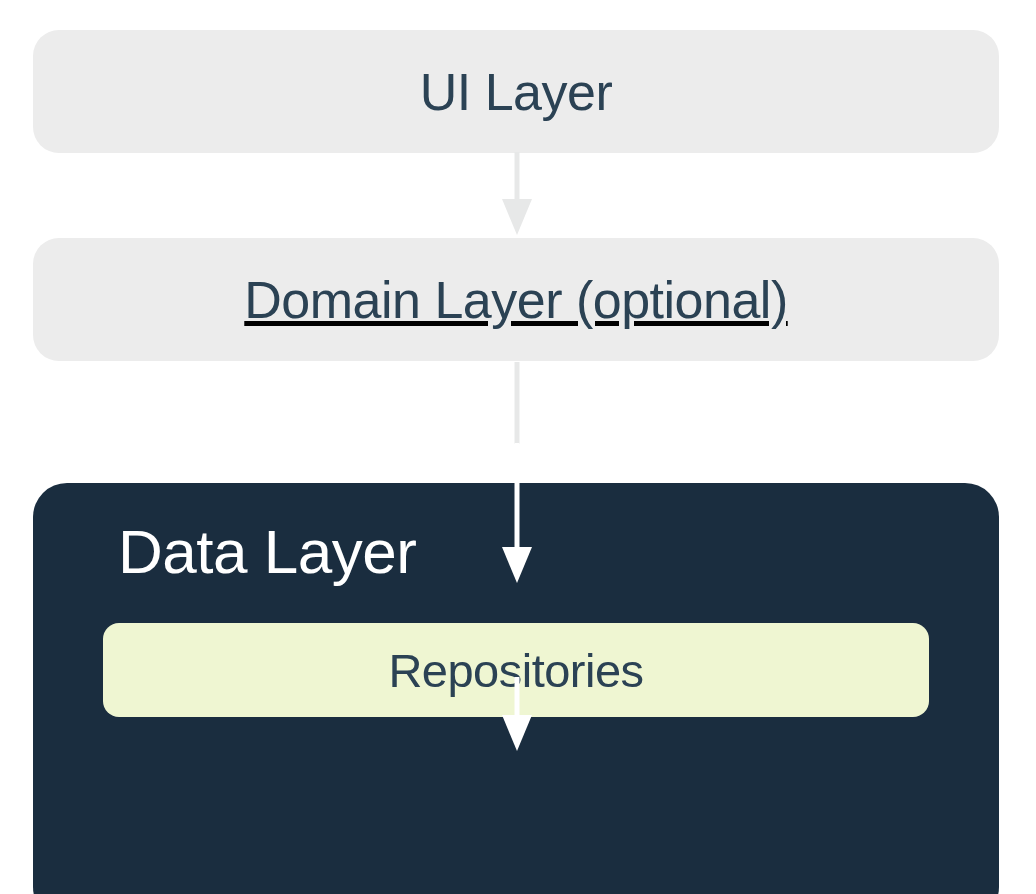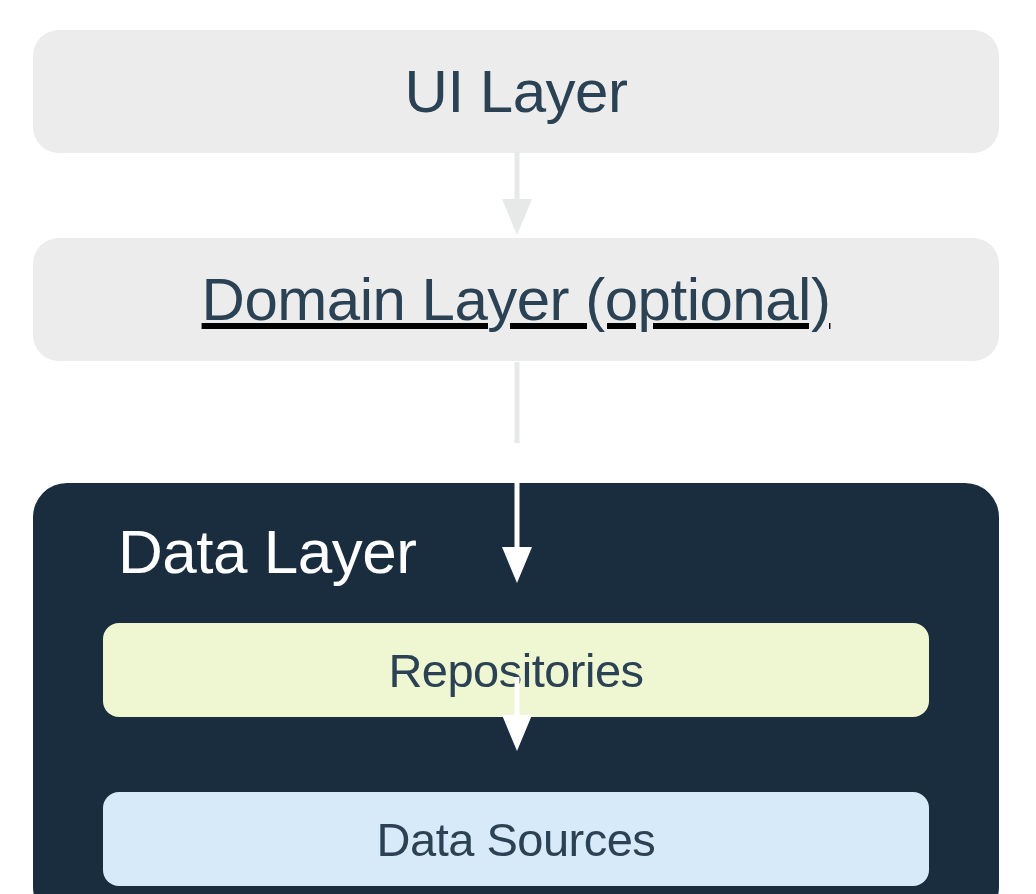--- a/index.html
+++ b/index.html
@@ -22,21 +22,21 @@
     left: 33px;
     width: 966px;
     height: 123px;
     background: var(--layer-box-bg);
     border-radius: 26px;
     display: flex;
     align-items: center;
     justify-content: center;
   }
   .layer-box .label {
-    font-size: 60px;
+    font-size: 52px;
     line-height: 1;
     color: var(--layer-box-text);
     letter-spacing: -0.5px;
     white-space: nowrap;
   }
   .node-ui { top: 30px; }
   .node-domain { top: 238px; text-decoration: underline; }
 
   
   .data-layer {
@@ -108,23 +108,20 @@
     <span class="label">Domain Layer (optional)</span>
   </div>
 
   <div class="data-layer">
     <div class="data-layer-title">Data Layer</div>
 
     <div class="inner-box node-repositories">
       <span class="label">Repositories</span>
     </div>
 
-    <div class="inner-box node-data-sources">
-      <span class="label">Data Sources</span>
-    </div>
   </div>
 
   <svg class="arrows" viewBox="0 0 1036 894" xmlns="http://www.w3.org/2000/svg">
 
     <g>
       <line class="arrow-line-gray" x1="517" y1="152" x2="517" y2="201"></line>
       <polygon class="arrow-head-gray" points="502,199 532,199 517,235"></polygon>
     </g>
 
     <g>

